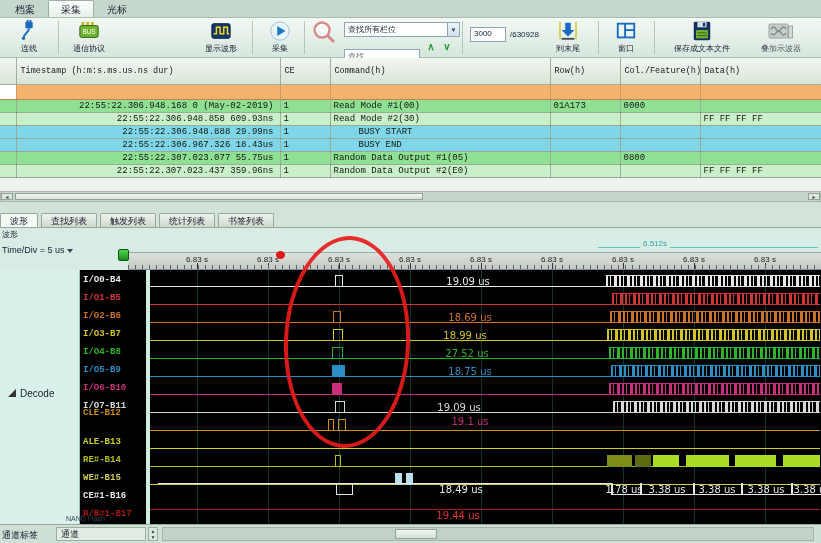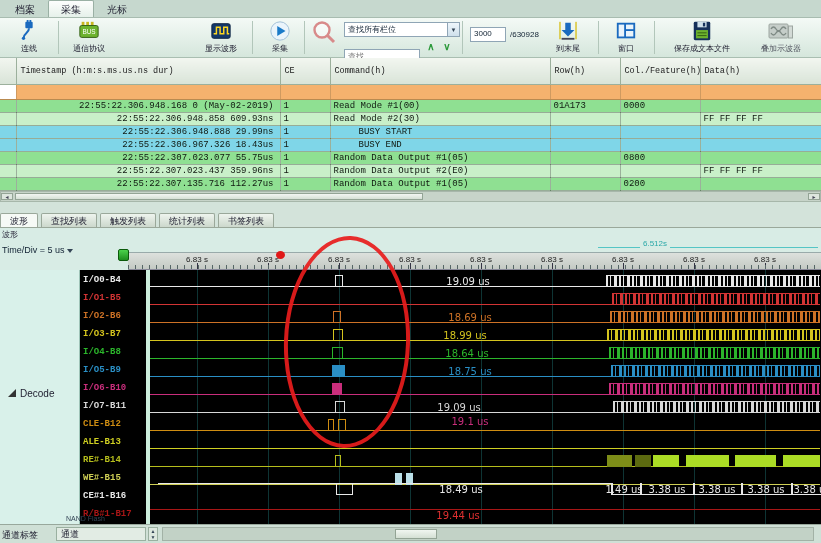--- a/index.html
+++ b/index.html
@@ -292,29 +292,20 @@
           </tr>
           <tr class="pale">
             <td class="rowhdr"></td>
             <td class="ts">22:55:22.307.023.437 359.96ns</td>
             <td>1</td>
             <td>Random Data Output #2(E0)</td>
             <td></td>
             <td></td>
             <td>FF FF FF FF</td>
           </tr>
-          <tr class="green">
-            <td class="rowhdr"></td>
-            <td class="ts">22:55:22.307.135.716 112.27us</td>
-            <td>1</td>
-            <td>Random Data Output #1(05)</td>
-            <td></td>
-            <td>0200</td>
-            <td></td>
-          </tr>
         </tbody>
     </table>
   </div>
 
   <div class="hscroll">
     <div class="hthumb"></div>
     <div class="harr" style="left:0">◄</div>
     <div class="harr" style="right:0">►</div>
   </div>
 
@@ -363,21 +354,21 @@
 
     <div class="chlabels" id="chlabels">
         <div class="chlab" style="top: 5px; color: rgb(232, 232, 232);">I/O0-B4</div>
         <div class="chlab" style="top: 23px; color: rgb(210, 52, 52);">I/O1-B5</div>
         <div class="chlab" style="top: 41px; color: rgb(205, 114, 38);">I/O2-B6</div>
         <div class="chlab" style="top: 59px; color: rgb(212, 196, 30);">I/O3-B7</div>
         <div class="chlab" style="top: 77px; color: rgb(43, 181, 43);">I/O4-B8</div>
         <div class="chlab" style="top: 95px; color: rgb(42, 143, 197);">I/O5-B9</div>
         <div class="chlab" style="top: 113px; color: rgb(201, 46, 124);">I/O6-B10</div>
         <div class="chlab" style="top: 131px; color: rgb(216, 216, 216);">I/O7-B11</div>
-        <div class="chlab" style="top: 149px; color: rgb(207, 141, 18); text-align: right;">CLE-B12</div>
+        <div class="chlab" style="top: 138px; color: rgb(207, 141, 18); text-align: right;">CLE-B12</div>
         <div class="chlab" style="top: 167px; color: rgb(207, 207, 34);">ALE-B13</div>
         <div class="chlab" style="top: 185px; color: rgb(181, 189, 28);">RE#-B14</div>
         <div class="chlab" style="top: 203px; color: rgb(207, 207, 85);">WE#-B15</div>
         <div class="chlab" style="top: 221px; color: rgb(232, 232, 232);">CE#1-B16</div>
         <div class="chlab" style="top: 239px; color: rgb(168, 22, 22);">R/B#1-B17</div>
       </div>
     <div class="paleline"></div>
     <div class="traces" id="traces">
         <div class="grid" style="left: 47px;"></div>
         <div class="grid" style="left: 118px;"></div>
@@ -406,21 +397,21 @@
         </div>
         <div class="lane" style="top: 56px;">
           <div class="seg" style="left: 0px; width: 670px; top: 14px; height: 1px; background: rgb(212, 196, 30);"></div>
           <div class="seg" style="left: 183px; width: 10px; top: 3px; height: 12px; border: 1px solid rgb(212, 196, 30);"></div>
           <span class="mlab" style="left: 315px; color: rgb(212, 196, 30);">18.99 us</span>
           <div class="seg" style="left: 457px; width: 213px; top: 3px; height: 12px; border-top: 1px solid rgb(212, 196, 30); border-bottom: 1px solid rgb(212, 196, 30); background: repeating-linear-gradient(90deg, rgb(212, 196, 30) 0px, rgb(212, 196, 30) 2px, transparent 2px, transparent 4px, rgb(212, 196, 30) 4px, rgb(212, 196, 30) 5px, transparent 5px, transparent 8px, rgb(212, 196, 30) 8px, rgb(212, 196, 30) 11px, transparent 11px, transparent 13px);"></div>
         </div>
         <div class="lane" style="top: 74px;">
           <div class="seg" style="left: 0px; width: 670px; top: 14px; height: 1px; background: rgb(43, 181, 43);"></div>
           <div class="seg" style="left: 182px; width: 11px; top: 3px; height: 12px; border: 1px solid rgb(43, 181, 43);"></div>
-          <span class="mlab" style="left: 317px; color: rgb(43, 181, 43);">18.64 us</span>
+          <span class="mlab" style="left: 317px; color: rgb(43, 181, 43);">27.52 us</span>
           <div class="seg" style="left: 459px; width: 211px; top: 3px; height: 12px; border-top: 1px solid rgb(43, 181, 43); border-bottom: 1px solid rgb(43, 181, 43); background: repeating-linear-gradient(90deg, rgb(43, 181, 43) 0px, rgb(43, 181, 43) 2px, transparent 2px, transparent 4px, rgb(43, 181, 43) 4px, rgb(43, 181, 43) 5px, transparent 5px, transparent 8px, rgb(43, 181, 43) 8px, rgb(43, 181, 43) 11px, transparent 11px, transparent 13px);"></div>
         </div>
         <div class="lane" style="top: 92px;">
           <div class="seg" style="left: 0px; width: 670px; top: 14px; height: 1px; background: rgb(42, 143, 197);"></div>
           <div class="seg" style="left: 182px; width: 13px; top: 3px; height: 12px; background: rgb(42, 143, 197);"></div>
           <span class="mlab" style="left: 320px; color: rgb(42, 143, 197);">18.75 us</span>
           <div class="seg" style="left: 461px; width: 209px; top: 3px; height: 12px; border-top: 1px solid rgb(42, 143, 197); border-bottom: 1px solid rgb(42, 143, 197); background: repeating-linear-gradient(90deg, rgb(42, 143, 197) 0px, rgb(42, 143, 197) 2px, transparent 2px, transparent 4px, rgb(42, 143, 197) 4px, rgb(42, 143, 197) 5px, transparent 5px, transparent 8px, rgb(42, 143, 197) 8px, rgb(42, 143, 197) 11px, transparent 11px, transparent 13px);"></div>
         </div>
         <div class="lane" style="top: 110px;">
           <div class="seg" style="left: 0px; width: 670px; top: 14px; height: 1px; background: rgb(201, 46, 124);"></div>
@@ -461,21 +452,21 @@
           <div class="seg" style="left: 0px; width: 178px; top: 3px; height: 1px; background: rgb(232, 232, 232);"></div>
           <div class="seg" style="left: 178px; width: 17px; top: 3px; height: 12px; border: 1px solid rgb(232, 232, 232);"></div>
           <div class="seg" style="left: 195px; width: 258px; top: 3px; height: 1px; background: rgb(232, 232, 232);"></div>
           <span class="mlab" style="left: 303px; color: rgb(232, 232, 232);">18.49 us</span>
           <div class="seg" style="left: 453px; width: 2px; top: 3px; height: 12px; background: rgb(232, 232, 232);"></div>
           <div class="seg" style="left: 453px; width: 217px; top: 14px; height: 1px; background: rgb(232, 232, 232);"></div>
           <div class="seg" style="left: 482px; width: 2px; top: 3px; height: 12px; background: rgb(232, 232, 232);"></div>
           <div class="seg" style="left: 535px; width: 2px; top: 3px; height: 12px; background: rgb(232, 232, 232);"></div>
           <div class="seg" style="left: 583px; width: 2px; top: 3px; height: 12px; background: rgb(232, 232, 232);"></div>
           <div class="seg" style="left: 633px; width: 2px; top: 3px; height: 12px; background: rgb(232, 232, 232);"></div>
-          <span class="mlab" style="left: 466px; color: rgb(232, 232, 232);">1.49 us</span>
+          <span class="mlab" style="left: 466px; color: rgb(232, 232, 232);">1.78 us</span>
           <span class="mlab" style="left: 509px; color: rgb(232, 232, 232);">3.38 us</span>
           <span class="mlab" style="left: 559px; color: rgb(232, 232, 232);">3.38 us</span>
           <span class="mlab" style="left: 608px; color: rgb(232, 232, 232);">3.38 us</span>
           <span class="mlab" style="left: 654px; color: rgb(232, 232, 232);">3.38 us</span>
         </div>
         <div class="lane" style="top: 236px;">
           <div class="seg" style="left: 0px; width: 670px; top: 3px; height: 1px; background: rgb(168, 22, 22);"></div>
           <span class="mlab" style="left: 308px; color: rgb(224, 48, 48);">19.44 us</span>
         </div>
       </div>

